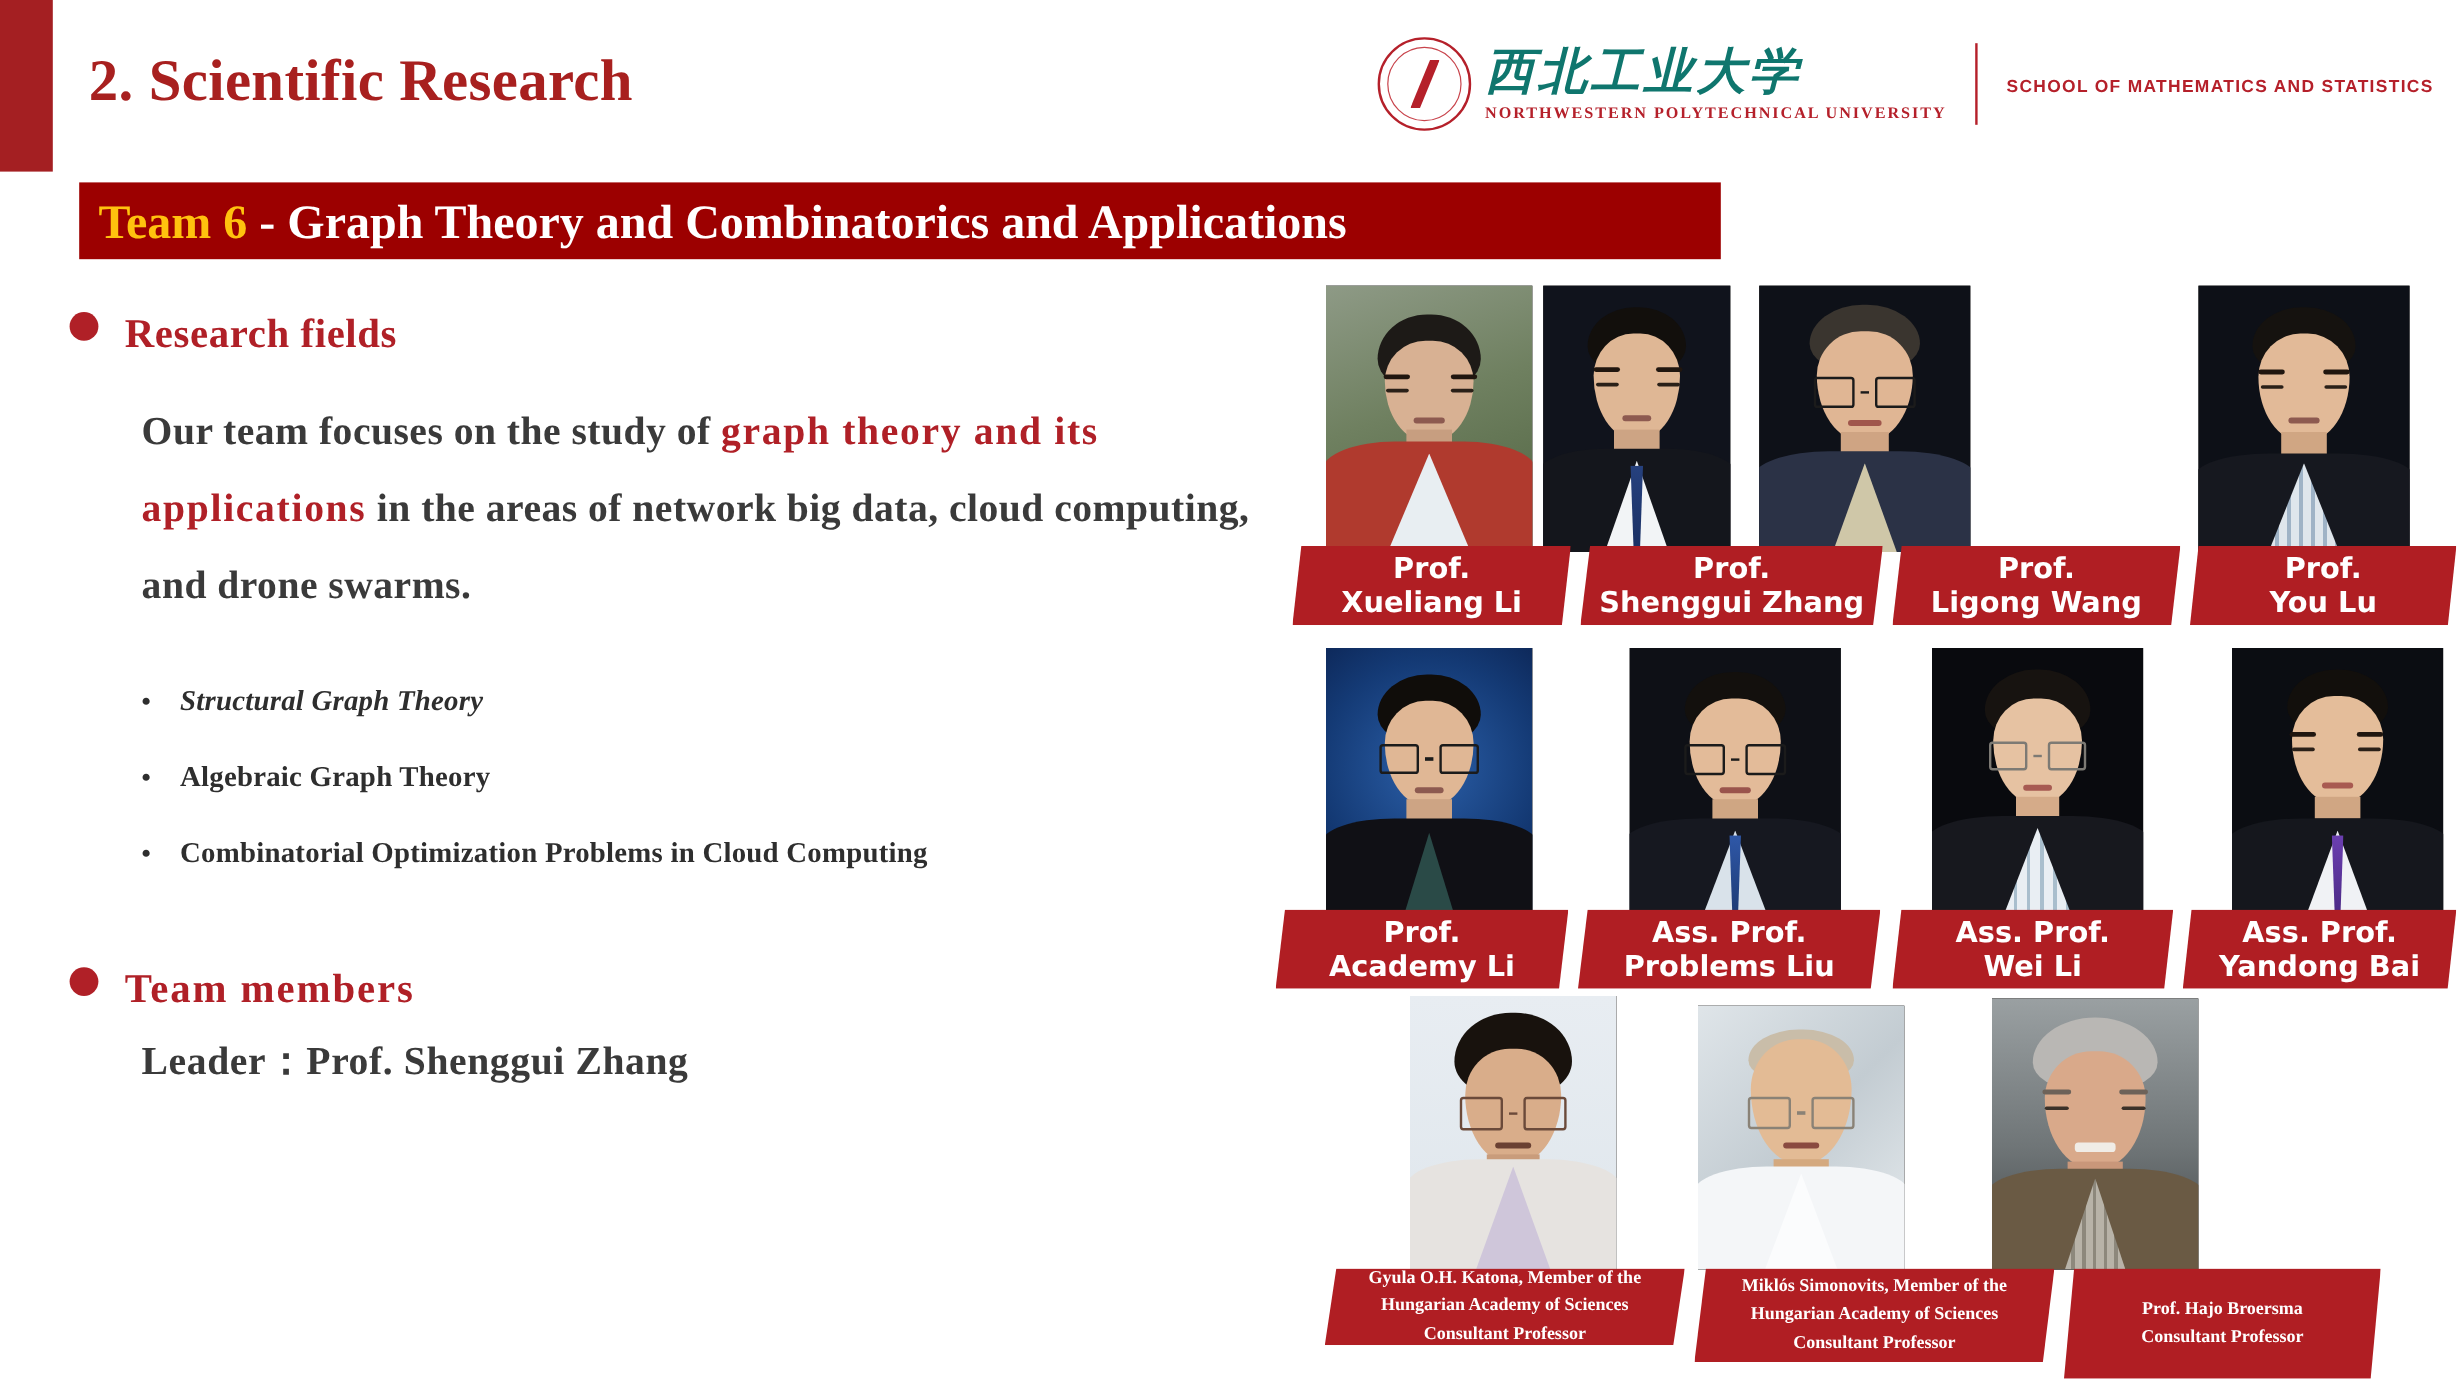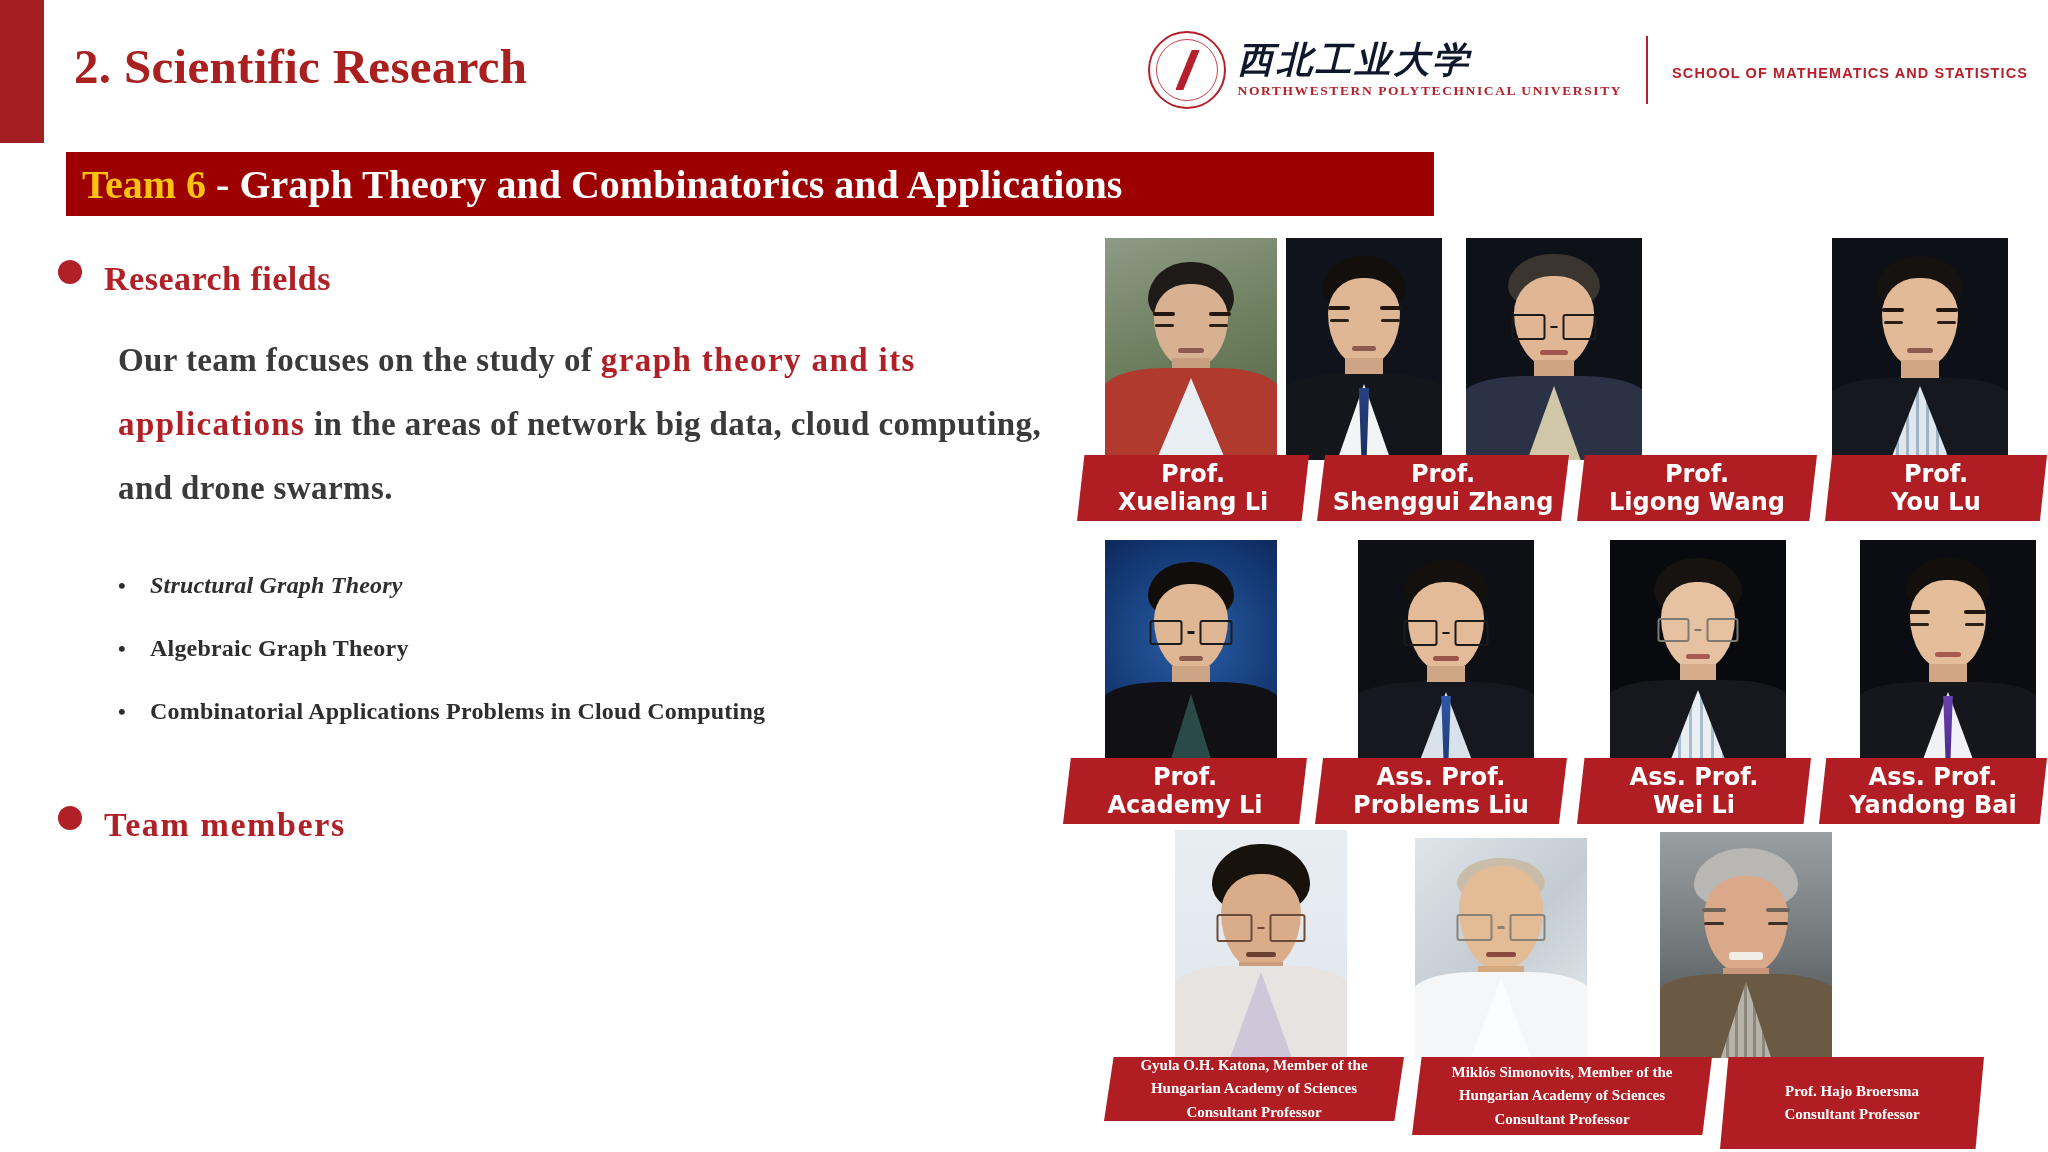--- a/index.html
+++ b/index.html
@@ -40,21 +40,21 @@
   .logo-seal::after{
     content:"";position:absolute;left:50%;top:17px;
     width:13px;height:40px;margin-left:-6px;
     background:#B5202A;
     transform:skewX(-16deg);
     clip-path:polygon(38% 0,100% 0,62% 100%,0 100%);
   }
   .logo-cn-block{display:flex;flex-direction:column;justify-content:center;}
   .logo-cn{
     font-family:"DejaVu Sans", sans-serif;
-    font-size:36px;font-weight:bold;color:#0f172a;
+    font-size:41px;font-weight:bold;color:#0f766e;
     letter-spacing:3px;line-height:1.05;
     font-style:italic;
   }
   .logo-en{
     font-family:"Liberation Serif", serif;
     font-size:13.5px;font-weight:bold;color:#B5202A;
     letter-spacing:1.6px;margin-top:4px;text-align:center;
   }
   .logo-div{
     width:2px;height:68px;background:#B5202A;margin:0 12px;flex:0 0 auto;
@@ -222,28 +222,29 @@
     <div class="sub-item italic">
       <span class="sq">•</span>
       <span class="txt">Structural Graph Theory</span>
     </div>
     <div class="sub-item">
       <span class="sq">•</span>
       <span class="txt">Algebraic Graph Theory</span>
     </div>
     <div class="sub-item">
       <span class="sq">•</span>
-      <span class="txt">Combinatorial Applications Problems in Cloud Computing</span>
+      <span class="txt">Combinatorial Optimization Problems in Cloud Computing</span>
     </div>
   </div>
 
   <div class="bullet-head" style="left:58px;top:806px;">
     <span class="bullet-dot"></span>
     <span class="bullet-label spaced">Team members</span>
   </div>
+  <div class="leader">Leader：Prof.  Shenggui Zhang</div>
 
   <div class="photo" style="left:1105px;top:238px;width:172px;height:222px;">
     <div class="bg" style="background:linear-gradient(160deg,#8e9a86 0%,#6f8060 45%,#4f6340 100%);"></div>
     <div class="pt-hair" style="top:24px;width:86px;height:64px;background:#1d1a17;"></div>
     <div class="pt-face" style="top:46px;width:74px;height:84px;background:#d8b193;"></div>
     <div class="pt-brow" style="left:48px;top:74px;width:22px;"></div>
     <div class="pt-brow" style="left:104px;top:74px;width:22px;"></div>
     <div class="pt-eye" style="left:50px;top:86px;width:19px;"></div>
     <div class="pt-eye" style="left:104px;top:86px;width:19px;"></div>
     <div class="pt-mouth" style="top:110px;width:26px;"></div>

